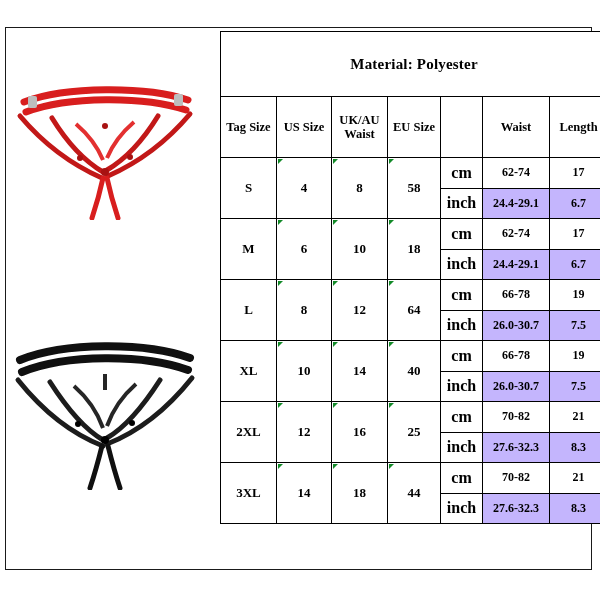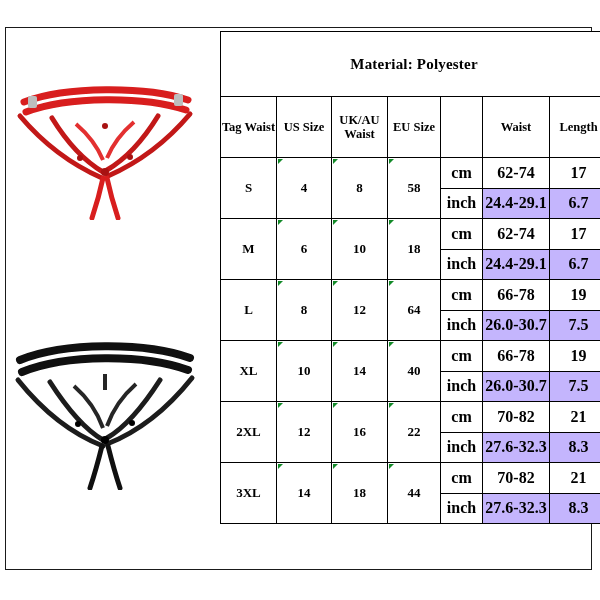--- a/index.html
+++ b/index.html
@@ -88,21 +88,21 @@
   .size-cell {
     height: 59px;
     font-size: 13px;
   }
   .unit-cell {
     height: 29.5px;
     font-size: 16px;
   }
   .val-cell {
     height: 29.5px;
-    font-size: 16px;
+    font-size: 12px;
   }
   .shaded { background: #c4b5fd; }
 
   
   .gmark::before {
     content: "";
     position: absolute;
     left: 1px;
     top: 1px;
     width: 0;
@@ -203,21 +203,21 @@
         <col class="c-waist">
         <col class="c-length">
     </colgroup>
     <tbody>
 
       <tr>
         <td class="title-cell" colspan="7">Material: Polyester</td>
       </tr>
 
       <tr>
-        <td class="head-cell">Tag Waist</td>
+        <td class="head-cell">Tag Size</td>
         <td class="head-cell">US Size</td>
         <td class="head-cell">UK/AU Waist</td>
         <td class="head-cell">EU Size</td>
         <td class="head-cell blank-head"></td>
         <td class="head-cell">Waist</td>
         <td class="head-cell">Length</td>
       </tr>
 
       <tr>
         <td class="size-cell" rowspan="2">S</td>
@@ -276,21 +276,21 @@
       <tr>
         <td class="unit-cell">inch</td>
         <td class="val-cell shaded">26.0-30.7</td>
         <td class="val-cell shaded">7.5</td>
       </tr>
 
       <tr>
         <td class="size-cell" rowspan="2">2XL</td>
         <td class="size-cell gmark" rowspan="2">12</td>
         <td class="size-cell gmark" rowspan="2">16</td>
-        <td class="size-cell gmark" rowspan="2">22</td>
+        <td class="size-cell gmark" rowspan="2">25</td>
         <td class="unit-cell">cm</td>
         <td class="val-cell">70-82</td>
         <td class="val-cell">21</td>
       </tr>
       <tr>
         <td class="unit-cell">inch</td>
         <td class="val-cell shaded">27.6-32.3</td>
         <td class="val-cell shaded">8.3</td>
       </tr>
 

